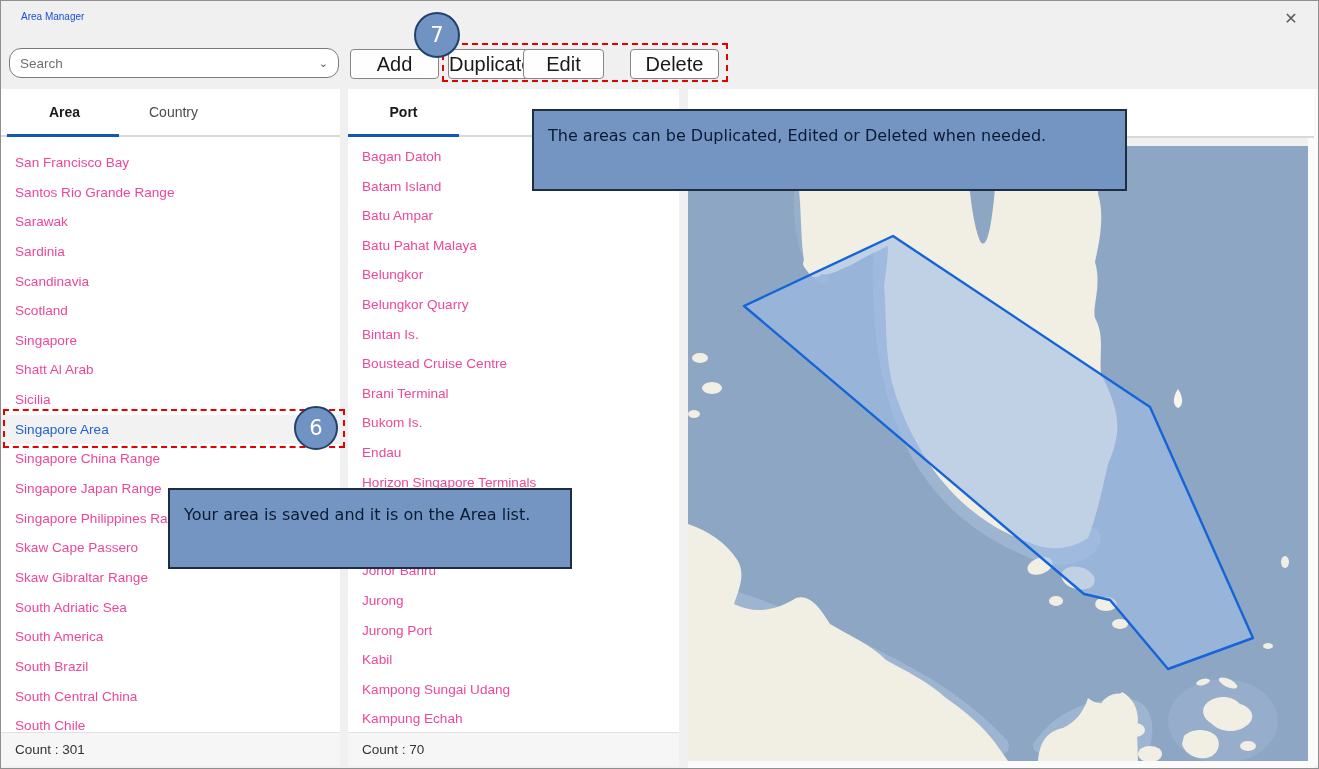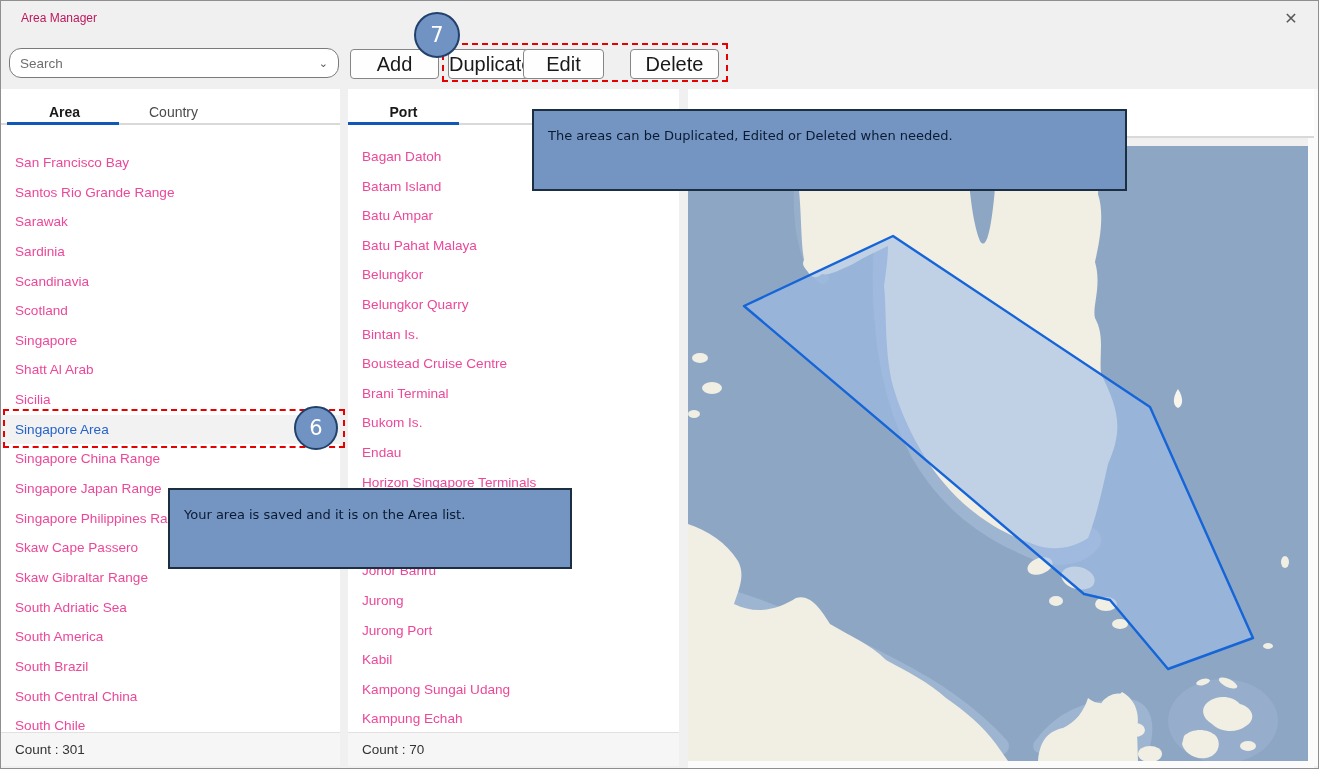--- a/index.html
+++ b/index.html
@@ -4,21 +4,21 @@
 <style>
   * { margin:0; padding:0; box-sizing:border-box; }
   html,body { width:1319px; height:769px; }
   body { font-family:"Liberation Sans", sans-serif; background:#e9e9e9; position:relative; overflow:hidden; }
 
   .window { position:absolute; left:0; top:0; width:1319px; height:769px;
             background:#f0f0f0; border:1px solid #8f8f8f; }
 
   
   .titlebar { position:absolute; left:0; top:0; width:100%; height:36px; background:#f0f0f0; }
-  .title { position:absolute; left:20px; top:10px; font-size:12px; color:#be185d; }
+  .title { position:absolute; left:20px; top:10px; font-size:10px; color:#1d4ed8; }
   .close-btn { position:absolute; right:14px; top:6px; width:26px; height:24px; text-align:center;
                line-height:24px; font-size:16px; color:#5a5a5a; cursor:default; }
 
   
   .searchbox { position:absolute; left:8px; top:47px; width:330px; height:30px; background:#fff;
                border:1px solid #7a7a7a; border-radius:12px; }
   .searchbox input { position:absolute; left:10px; top:1px; width:290px; height:26px; border:none; outline:none;
                font-size:13.5px; color:#333; font-family:"Liberation Sans",sans-serif; background:transparent;}
   .searchbox input::placeholder { color:#6e6e6e; }
   .searchbox .chev { position:absolute; right:10px; top:8px; font-size:11px; color:#555; }
@@ -39,21 +39,21 @@
            background:#7193c4; border:2px solid #21406b; color:#fff; text-align:center;
            line-height:42px; font-size:21px; font-family:"DejaVu Sans",sans-serif; z-index:35; }
   #badge-7 { left:413px; top:11px; }
   #badge-6 { left:293px; top:405px; width:44px; height:44px; line-height:40px; }
 
   
   .panel { position:absolute; top:88px; background:#fff; z-index:10; }
   #panel-left   { left:0;    width:339px; height:677px; }
   #panel-middle { left:347px; width:331px; height:677px; }
 
-  .tabs { position:absolute; left:0; top:0; width:100%; height:36px; background:#fff; }
+  .tabs { position:absolute; left:0; top:0; width:100%; height:48px; background:#fff; }
   .tabs .gray-line { position:absolute; left:0; bottom:0; width:100%; height:2px; background:#d9d9d9; }
   .tab { position:absolute; top:0; height:46px; text-align:center; line-height:46px; font-size:14px; color:#4a4a4a; }
   .tab.active { color:#191919; font-weight:bold; }
   .tab-indicator { position:absolute; bottom:0; height:3px; background:#1058b8; }
 
   .list { position:absolute; left:0; top:48px; width:100%; overflow:hidden; background:#fff; }
   #panel-left  .list { height:595px; padding-top:11px; }
   #panel-middle .list { height:595px; padding-top:5px; }
   .list-row { height:29.6px; line-height:29.6px; padding-left:14px; font-size:13.6px; color:#ec4899;
               white-space:nowrap; }
@@ -65,21 +65,21 @@
 
   
   .map-header { position:absolute; left:687px; top:88px; width:626px; height:49px; background:#fff; z-index:5;
                 border-bottom:2px solid #d9d9d9; }
   .map-wrap { position:absolute; left:687px; top:145px; width:620px; height:615px; z-index:6; background:#8CA6C4; }
   .right-strip { position:absolute; left:1307px; top:88px; width:10px; height:677px; background:#fbfbfb; z-index:4; }
   .bottom-strip { position:absolute; left:687px; top:760px; width:626px; height:7px; background:#fbfbfb; z-index:4; }
 
   
   .tooltip { position:absolute; background:#7495c2; border:2px solid #1c2e42; color:#0a1a33;
-             font-family:"DejaVu Sans",sans-serif; font-size:13px; line-height:27px;
+             font-family:"DejaVu Sans",sans-serif; font-size:16px; line-height:27px;
              padding:11px 14px; z-index:40; }
   #tooltip-actions { left:531px; top:108px; width:595px; height:82px; }
   #tooltip-saved   { left:167px; top:487px; width:404px; height:81px; }
 </style>
 </head>
 <body>
 
 <div class="window">
 
   <div class="titlebar">

